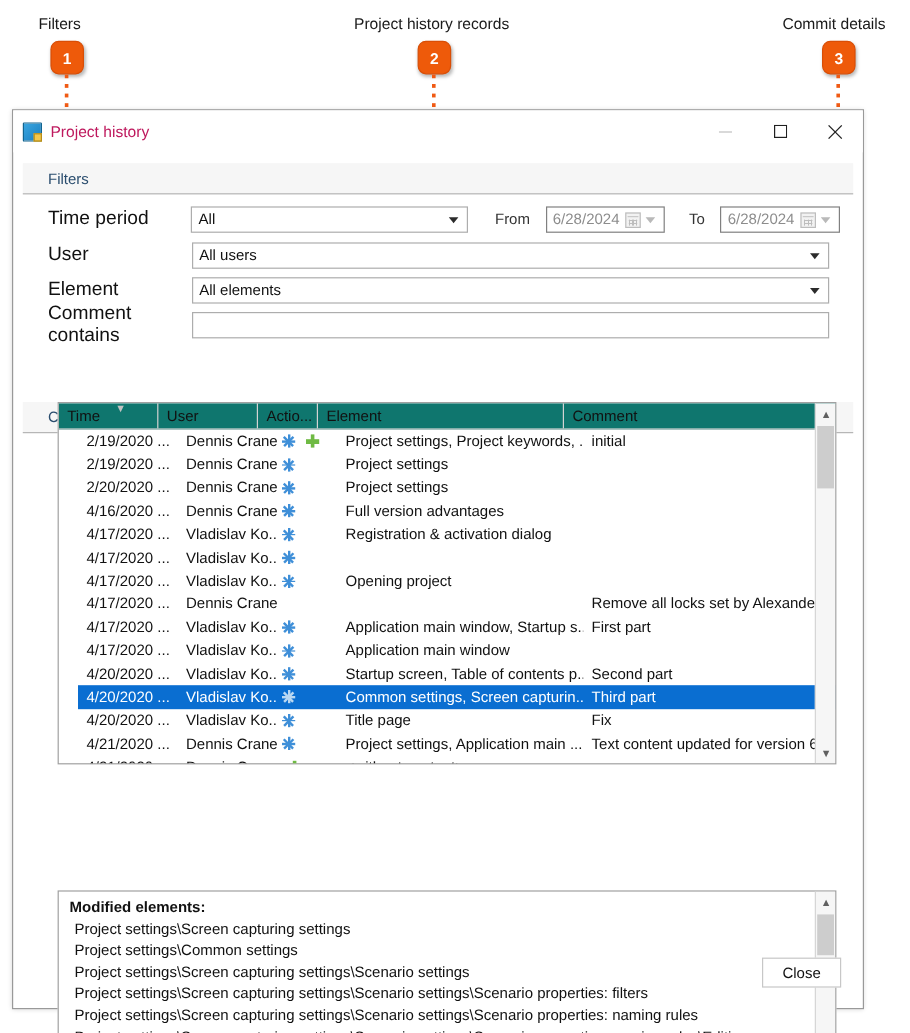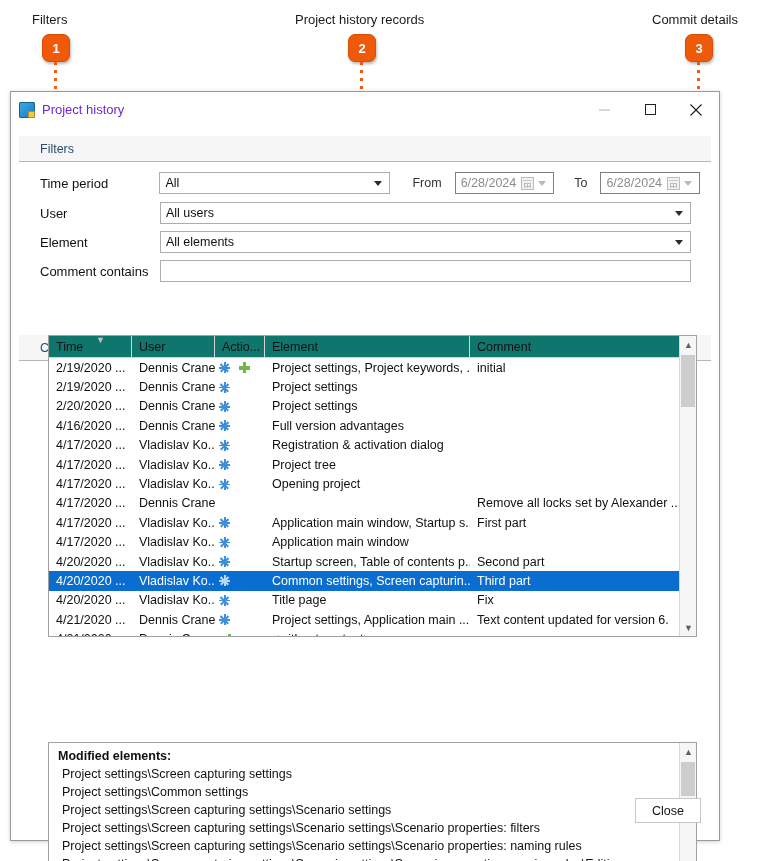--- a/index.html
+++ b/index.html
@@ -75,21 +75,21 @@
     content: "";
     position: absolute;
     right: -1px; bottom: -1px;
     width: 7px; height: 7px;
     background: #f3c74b;
     border: 1px solid #b78d18;
     box-sizing: border-box;
   }
   .win-title {
     font-size: 13px;
-    color: #6d28d9;
+    color: #be185d;
   }
   .win-buttons {
     position: absolute;
     right: 0; top: 0;
     height: 35px;
     display: flex;
   }
   .win-btn {
     width: 46px; height: 35px;
     display: flex; align-items: center; justify-content: center;
@@ -126,21 +126,21 @@
     margin-top: 36px;
   }
 
   
   .frow {
     position: absolute;
     display: flex; align-items: center;
     height: 22px;
   }
   .flabel {
-    font-size: 13px;
+    font-size: 16px;
     color: #111111;
     width: 120px;
   }
   .fctl {
     height: 22px;
     border: 1px solid #adadad;
     background: #ffffff;
     box-sizing: border-box;
     display: flex; align-items: center;
     font-size: 12.5px;
@@ -220,20 +220,21 @@
     left: 47px; top: 0px;
     color: #c2c2c2;
     font-size: 9px;
     line-height: 9px;
   }
   .tbody { }
   .trow {
     display: flex;
     height: 19.4px;
     align-items: center;
+    margin-left: 16px;
   }
   .trow.sel { background: #0a6ed1; }
   .trow.sel .td { color: #ffffff; }
   .td {
     font-size: 12.5px;
     color: #111111;
     padding-left: 7px;
     box-sizing: border-box;
     white-space: nowrap;
     overflow: hidden;
@@ -526,21 +527,20 @@
           </div>
           <div class="trow">
             <div class="td c-time">4/17/2020 ...</div>
             <div class="td c-user">Vladislav Ko...</div>
             <div class="td c-action">
               <span class="ico-mod">
                 <span></span>
                 <i></i>
               </span>
             </div>
-            <div class="td c-elem">Project tree</div>
             <div class="td c-comm"></div>
           </div>
           <div class="trow">
             <div class="td c-time">4/17/2020 ...</div>
             <div class="td c-user">Vladislav Ko...</div>
             <div class="td c-action">
               <span class="ico-mod">
                 <span></span>
                 <i></i>
               </span>

